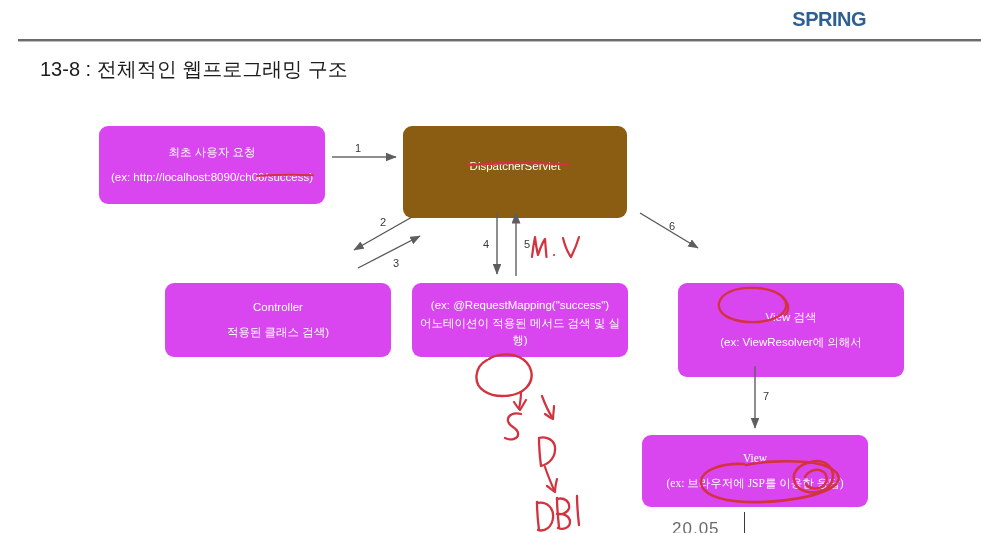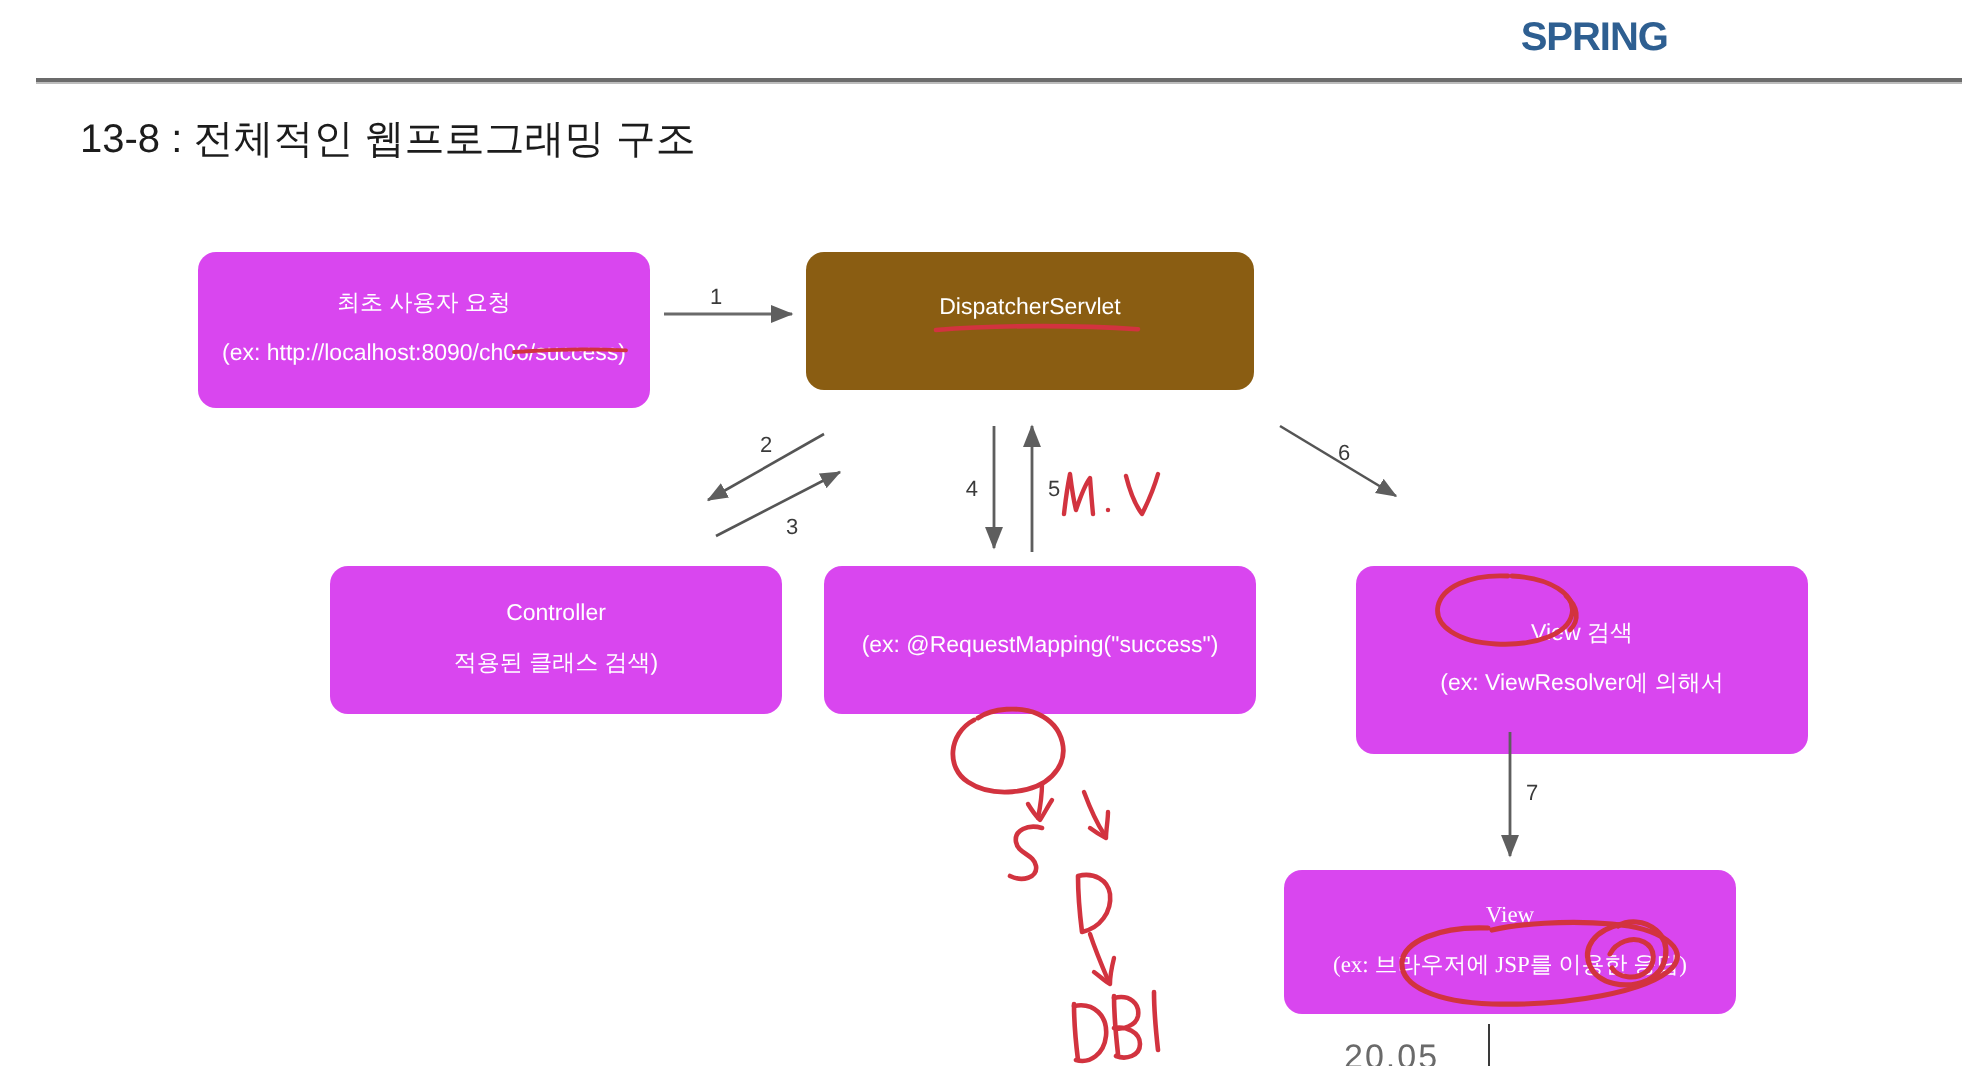--- a/index.html
+++ b/index.html
@@ -15,20 +15,21 @@
     font-family: "Liberation Sans", sans-serif;
     color: #222;
   }
 
   
   #header-band {
     position: absolute;
     left: 0; top: 0;
     width: 828px;
     height: 40px;
+    padding-left: 32px;
   }
   #brand-text {
     position: absolute;
     right: -6px;
     top: 8px;
     font-size: 20px;
     font-weight: bold;
     letter-spacing: -0.5px;
     color: #2e5f91;
     white-space: nowrap;
@@ -75,21 +76,21 @@
     line-height: 1.55;
     box-sizing: border-box;
     padding: 4px 6px;
   }
   .node .ttl { display: block; }
   .node .sub { display: block; }
   .node-blue  { background: #d946ef; }
   .node-brown { background: #8a5d12; }
 
   #node-request      { left: 99px;  top: 126px; width: 226px; height: 78px; }
-  #node-dispatcher   { left: 403px; top: 126px; width: 224px; height: 69px; justify-content: flex-start; padding-top: 20px; }
+  #node-dispatcher   { left: 403px; top: 126px; width: 224px; height: 92px; justify-content: flex-start; padding-top: 32px; }
   #node-controller   { left: 165px; top: 283px; width: 226px; height: 74px; }
   #node-method       { left: 412px; top: 283px; width: 216px; height: 74px; }
   #node-viewsearch   { left: 642px; top: 283px; width: 226px; height: 94px; margin-left: 36px; }
   #node-view         { left: 642px; top: 435px; width: 226px; height: 72px; font-family: Liberation Serif, serif; }
 
   .gap { height: 7px; }
 
   
   #arrow-layer, #ink-layer {
     position: absolute;
@@ -148,20 +149,21 @@
 
 <div class="node node-blue" id="node-controller">
   <span class="ttl">Controller</span>
   <div class="gap"></div>
   <span class="sub">적용된 클래스 검색)</span>
 </div>
 
 <div class="node node-blue" id="node-method">
   <div class="gap"></div>
   <span class="sub">(ex: @RequestMapping("success")</span>
+  <span class="sub">어노테이션이 적용된 메서드 검색 및 실행)</span>
 </div>
 
 <div class="node node-blue" id="node-viewsearch">
   <span class="ttl">View 검색</span>
   <div class="gap"></div>
   <span class="sub">(ex: ViewResolver에 의해서</span>
 </div>
 
 <div class="node node-blue" id="node-view">
   <span class="ttl">View</span>

